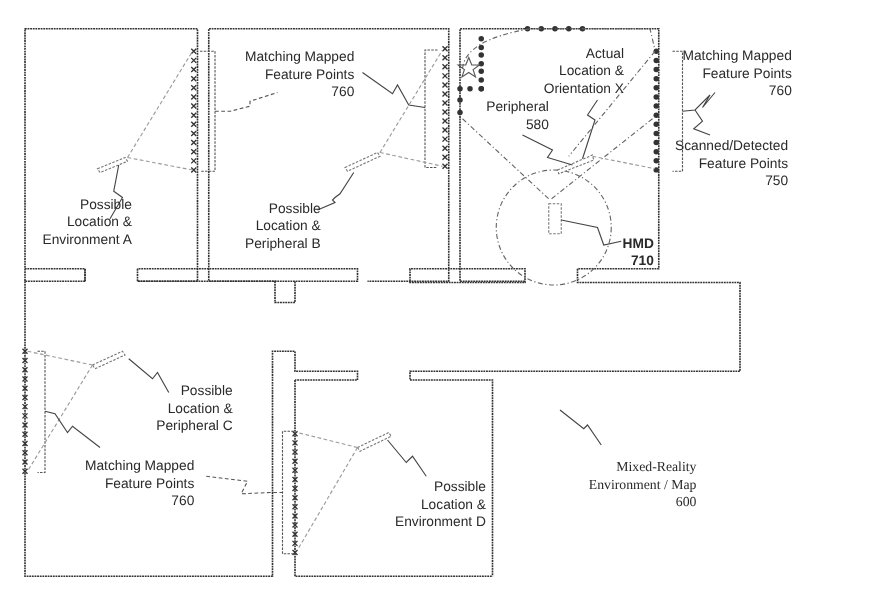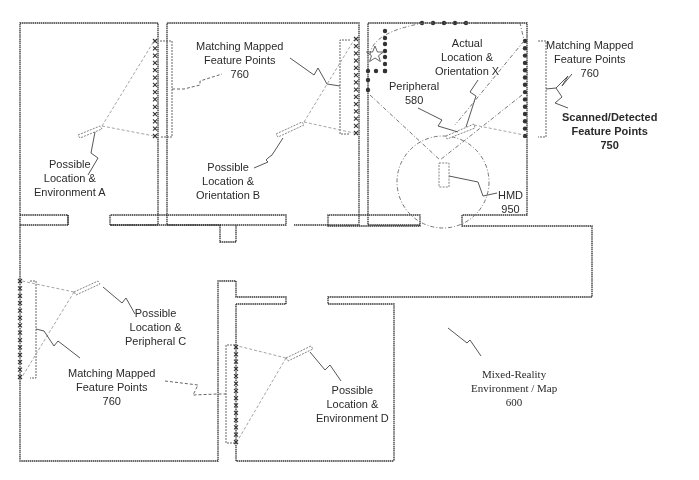--- a/index.html
+++ b/index.html
@@ -8,21 +8,21 @@
   .wall { fill: none; stroke: #333; stroke-width: 1.3; stroke-dasharray: 1.5 0.6; }
   .ray { fill: none; stroke: #9a9a9a; stroke-width: 0.9; stroke-dasharray: 3 2; }
   .fov { fill: none; stroke: #666; stroke-width: 0.9; stroke-dasharray: 4 2 1 2; }
   .leader { fill: none; stroke: #444; stroke-width: 0.9; }
   .leader-dash { fill: none; stroke: #555; stroke-width: 0.9; stroke-dasharray: 3 2; }
   .bracket { fill: none; stroke: #555; stroke-width: 0.9; stroke-dasharray: 2 1; }
   .fp { fill: #333; }
   .fp-x { stroke: #333; stroke-width: 1.1; }
   .device { fill: #fff; stroke: #777; stroke-width: 0.9; stroke-dasharray: 2 1.2; }
   .label { position: absolute; font-size: 11px; line-height: 14px; color: #2a2a2a; text-align: center; white-space: nowrap; }
-  .label span { display: block; }
+  .label span { display: block; text-align: right; }
 </style>
 </head>
 <body>
 
 <svg id="diagram" viewBox="0 0 699 480" xmlns="http://www.w3.org/2000/svg">
 
   <path class="wall" d="M68,225 L20,225 L20,23 L158,23 L158,225 L110,225"></path>
 
   <path class="wall" d="M221,225 L167,225 L167,23 L359,23 L359,225 L294,225"></path>
 
@@ -198,46 +198,46 @@
 
 <div class="label" style="left:196px;top:39px;">
   <span>Matching Mapped</span>
   <span>Feature Points</span>
   <span>760</span>
 </div>
 
 <div class="label" style="left:196px;top:160px;">
   <span>Possible</span>
   <span>Location &amp;</span>
-  <span>Orientation B</span>
+  <span>Peripheral B</span>
 </div>
 
 <div class="label" style="left:435px;top:36px;">
   <span>Actual</span>
   <span>Location &amp;</span>
   <span>Orientation X</span>
 </div>
 
 <div class="label" style="left:389px;top:79px;">
   <span>Peripheral</span>
   <span>580</span>
 </div>
 
-<div class="label" style="left:498px;top:188px;">
+<div class="label" style="left:498px;top:188px;font-weight:bold;">
   <span>HMD</span>
-  <span>950</span>
+  <span>710</span>
 </div>
 
 <div class="label" style="left:546px;top:38px;">
   <span>Matching Mapped</span>
   <span>Feature Points</span>
   <span>760</span>
 </div>
 
-<div class="label" style="left:562px;top:110px;font-weight:bold;">
+<div class="label" style="left:540px;top:110px;">
   <span>Scanned/Detected</span>
   <span>Feature Points</span>
   <span>750</span>
 </div>
 
 <div class="label" style="left:125px;top:306px;">
   <span>Possible</span>
   <span>Location &amp;</span>
   <span>Peripheral C</span>
 </div>

